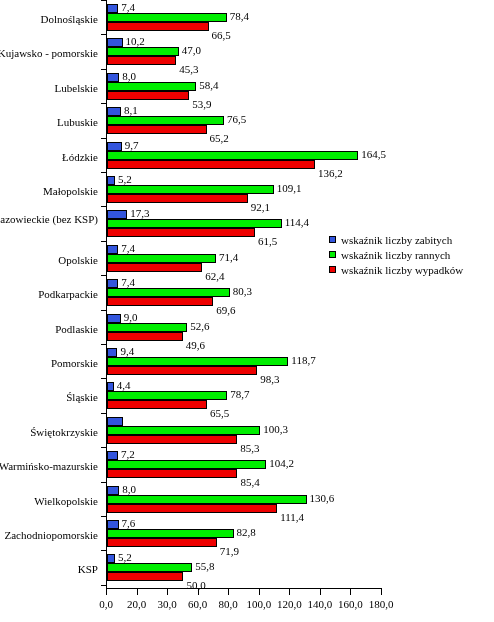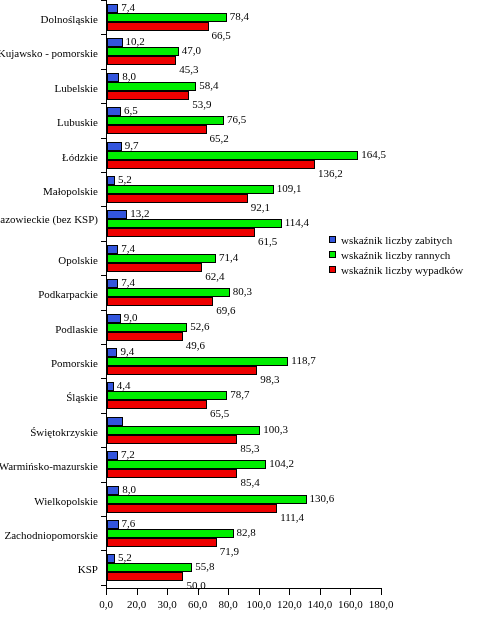--- a/index.html
+++ b/index.html
@@ -199,21 +199,21 @@
         <div class="bar k" title="wskaźnik liczby zabitych: 8,0" style="width: 12.2222px; top: 0px;"></div>
         <div class="bar-value" style="left: 122.222px; top: -2px;">8,0</div>
         <div class="bar r" title="wskaźnik liczby rannych: 58,4" style="width: 89.2222px; top: 9px;"></div>
         <div class="bar-value" style="left: 199.222px; top: 7px;">58,4</div>
         <div class="bar w" title="wskaźnik liczby wypadków: 53,9" style="width: 82.3472px; top: 18px;"></div>
         <div class="bar-value" style="left: 192.347px; top: 26px;">53,9</div>
       </div>
       <div class="group" style="top: 107.2px; height: 34.4px;">
         <div class="cat-label" style="top: 9px;">Lubuskie</div>
         <div class="bar k" title="wskaźnik liczby zabitych: 9,1" style="width: 13.9028px; top: 0px;"></div>
-        <div class="bar-value" style="left: 123.903px; top: -2px;">6,5</div>
+        <div class="bar-value" style="left: 123.903px; top: -2px;">8,1</div>
         <div class="bar r" title="wskaźnik liczby rannych: 76,5" style="width: 116.875px; top: 9px;"></div>
         <div class="bar-value" style="left: 226.875px; top: 7px;">76,5</div>
         <div class="bar w" title="wskaźnik liczby wypadków: 65,2" style="width: 99.6111px; top: 18px;"></div>
         <div class="bar-value" style="left: 209.611px; top: 26px;">65,2</div>
       </div>
       <div class="group" style="top: 141.6px; height: 34.4px;">
         <div class="cat-label" style="top: 9px;">Łódzkie</div>
         <div class="bar k" title="wskaźnik liczby zabitych: 9,7" style="width: 14.8194px; top: 0px;"></div>
         <div class="bar-value" style="left: 124.819px; top: -2px;">9,7</div>
         <div class="bar r" title="wskaźnik liczby rannych: 164,5" style="width: 251.319px; top: 9px;"></div>
@@ -226,21 +226,21 @@
         <div class="bar k" title="wskaźnik liczby zabitych: 5,2" style="width: 7.94444px; top: 0px;"></div>
         <div class="bar-value" style="left: 117.944px; top: -2px;">5,2</div>
         <div class="bar r" title="wskaźnik liczby rannych: 109,1" style="width: 166.681px; top: 9px;"></div>
         <div class="bar-value" style="left: 276.681px; top: 7px;">109,1</div>
         <div class="bar w" title="wskaźnik liczby wypadków: 92,1" style="width: 140.708px; top: 18px;"></div>
         <div class="bar-value" style="left: 250.708px; top: 26px;">92,1</div>
       </div>
       <div class="group" style="top: 210.4px; height: 34.4px;">
         <div class="cat-label" style="top: 3px;">Mazowieckie (bez KSP)</div>
         <div class="bar k" title="wskaźnik liczby zabitych: 13,2" style="width: 20.1667px; top: 0px;"></div>
-        <div class="bar-value" style="left: 130.167px; top: -2px;">13,2</div>
+        <div class="bar-value" style="left: 130.167px; top: -2px;">17,3</div>
         <div class="bar r" title="wskaźnik liczby rannych: 114,4" style="width: 174.778px; top: 9px;"></div>
         <div class="bar-value" style="left: 284.778px; top: 7px;">114,4</div>
         <div class="bar w" title="wskaźnik liczby wypadków: 96,9" style="width: 148.042px; top: 18px;"></div>
         <div class="bar-value" style="left: 258.042px; top: 26px;">61,5</div>
       </div>
       <div class="group" style="top: 244.8px; height: 34.4px;">
         <div class="cat-label" style="top: 9px;">Opolskie</div>
         <div class="bar k" title="wskaźnik liczby zabitych: 7,4" style="width: 11.3056px; top: 0px;"></div>
         <div class="bar-value" style="left: 121.306px; top: -2px;">7,4</div>
         <div class="bar r" title="wskaźnik liczby rannych: 71,4" style="width: 109.083px; top: 9px;"></div>

